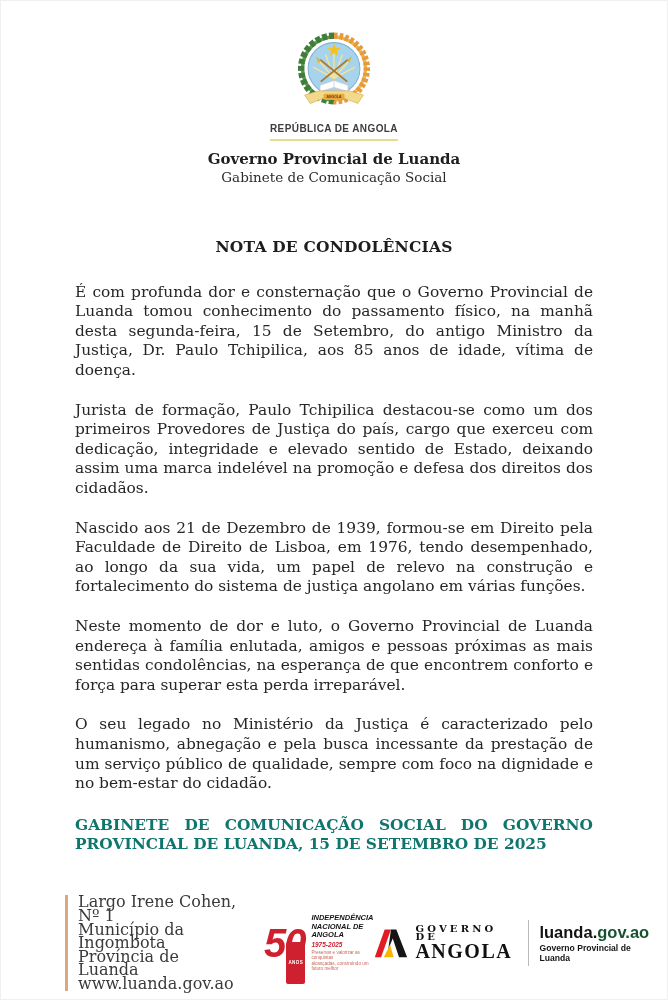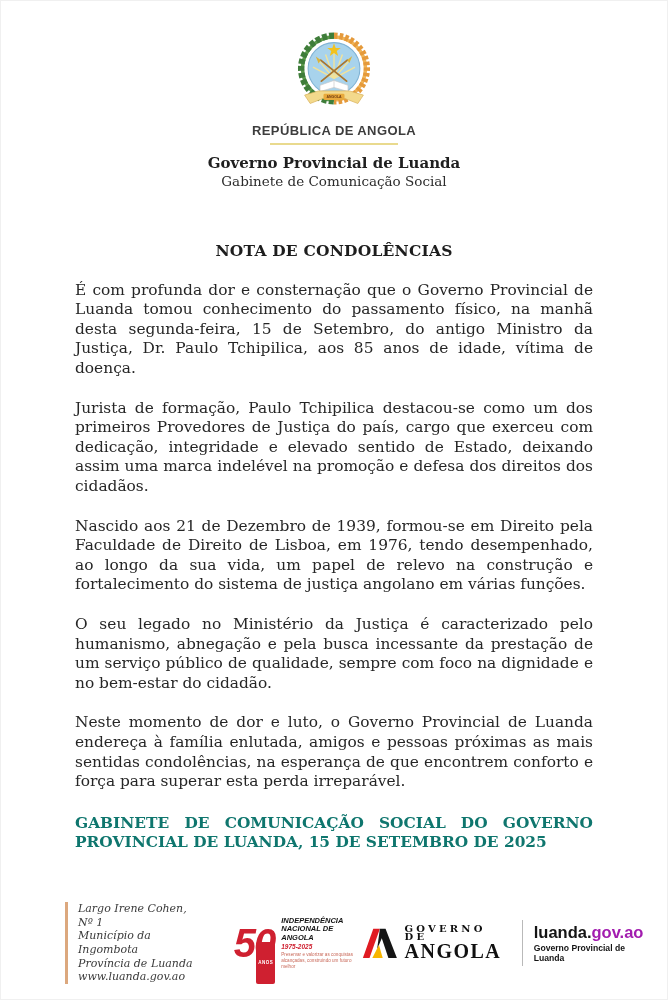--- a/index.html
+++ b/index.html
@@ -11,47 +11,47 @@
     font-family: "DejaVu Serif", serif;
     color: #262626;
     box-sizing: border-box;
     border: 1px solid #f0f0f0;
   }
   
   .header { text-align: center; padding-top: 30px; }
   .emblem { display: inline-block; width: 84px; height: 82px; }
   .republic {
     font-family: "Liberation Sans", sans-serif;
-    font-weight: bold; font-size: 13px; letter-spacing: .4px;
+    font-weight: bold; font-size: 10px; letter-spacing: .4px;
     color: #3d3d3d; margin-top: 6px;
   }
   .gold-line { width: 128px; height: 2px; background: #e9da8e; margin: 5px auto 9px; }
   .org  { font-size: 15px; font-weight: bold; color: #1f1f1f; line-height: 1.25; }
   .dept { font-size: 13.5px; color: #2c2c2c; line-height: 1.25; }
   
   .doc { padding: 0 74px; }
   .doc-title {
     text-align: center; font-weight: bold; font-size: 15.5px;
     letter-spacing: .2px; margin: 51px 0 0; color: #1d1d1d;
   }
   p.body-par {
     text-align: justify; font-size: 15.4px; line-height: 19.6px;
     margin: 20px 0 0; color: #262626;
   }
-  p.first { margin-top: 21px; }
+  p.first { margin-top: 27px; }
   p.closing { font-weight: bold; color: #0f766e; margin-top: 22px; }
   
   .footer {
     position: absolute; left: 0; right: 0; bottom: 0;
     height: 96px; display: flex; align-items: center;
     padding: 0 16px 16px 64px; box-sizing: border-box;
   }
   .address {
     border-left: 3px solid #dca87e; padding-left: 10px;
-    font-size: 11px; line-height: 13.6px; color: #3a3a3a; font-style: italic;
+    font-size: 16px; line-height: 13.6px; color: #3a3a3a;
   }
   .anniv { display: flex; align-items: center; margin-left: 26px; }
   .fifty { position: relative; font-family: "Liberation Sans", sans-serif;
     font-weight: 800; font-style: italic; font-size: 40px; line-height: 40px;
     color: #cf2030; letter-spacing: -2px; }
   .fifty .anos {
     position: absolute; right: -1px; top: 19px;
     background: #cf2030; color: #fff; font-style: normal;
     font-size: 4.5px; letter-spacing: .5px; padding: 1px 2px; border-radius: 2px;
   }
@@ -64,21 +64,21 @@
   .right-group { margin-left: auto; display: flex; align-items: center; }
   .gov-logo { width: 40px; height: 36px; }
   .gov-text { margin-left: 6px; text-align: left; }
   .gov-small { font-size: 10px; font-weight: bold; letter-spacing: 3.2px;
     color: #101010; line-height: 8px; }
   .gov-large { font-size: 20px; font-weight: 800; letter-spacing: 1.5px;
     color: #101010; line-height: 20px; font-family: "Liberation Serif", serif; }
   .v-divider { width: 1px; height: 46px; background: #b9b9b9; margin: 0 11px 0 13px; }
   .portal { font-family: "Liberation Sans", sans-serif; text-align: left; }
   .portal-domain { font-size: 16.5px; font-weight: bold; color: #141414; line-height: 17px; }
-  .portal-domain .red { color: #a21caf; }
+  .portal-domain .red { color: #14532d; }
   .portal-sub { font-size: 8.6px; font-weight: bold; color: #141414; margin-top: 2px; }
 </style>
 </head>
 <body>
 
 <div class="header">
   <svg class="emblem" viewBox="0 0 120 114">
 
     <path d="M60 7 A45 45 0 0 1 60 97" fill="none" stroke="#f0b457" stroke-width="5"></path>
     <path d="M60 5 A47 47 0 0 1 60 99" fill="none" stroke="#e59a3b" stroke-width="9" stroke-dasharray="5 3"></path>
@@ -118,22 +118,22 @@
   <div class="gold-line"></div>
   <div class="org">Governo Provincial de Luanda</div>
   <div class="dept">Gabinete de Comunicação Social</div>
 </div>
 
 <div class="doc">
   <div class="doc-title">NOTA DE CONDOLÊNCIAS</div>
   <p class="body-par first">É com profunda dor e consternação que o Governo Provincial de Luanda tomou conhecimento do passamento físico, na manhã desta segunda-feira, 15 de Setembro, do antigo Ministro da Justiça, Dr. Paulo Tchipilica, aos 85 anos de idade, vítima de doença.</p>
   <p class="body-par">Jurista de formação, Paulo Tchipilica destacou-se como um dos primeiros Provedores de Justiça do país, cargo que exerceu com dedicação, integridade e elevado sentido de Estado, deixando assim uma marca indelével na promoção e defesa dos direitos dos cidadãos.</p>
   <p class="body-par">Nascido aos 21 de Dezembro de 1939, formou-se em Direito pela Faculdade de Direito de Lisboa, em 1976, tendo desempenhado, ao longo da sua vida, um papel de relevo na construção e fortalecimento do sistema de justiça angolano em várias funções.</p>
+  <p class="body-par">Neste momento de dor e luto, o Governo Provincial de Luanda endereça à família enlutada, amigos e pessoas próximas as mais sentidas condolências, na esperança de que encontrem conforto e força para superar esta perda irreparável.</p>
   <p class="body-par">O seu legado no Ministério da Justiça é caracterizado pelo humanismo, abnegação e pela busca incessante da prestação de um serviço público de qualidade, sempre com foco na dignidade e no bem-estar do cidadão.</p>
-  <p class="body-par">Neste momento de dor e luto, o Governo Provincial de Luanda endereça à família enlutada, amigos e pessoas próximas as mais sentidas condolências, na esperança de que encontrem conforto e força para superar esta perda irreparável.</p>
   <p class="body-par closing">GABINETE DE COMUNICAÇÃO SOCIAL DO GOVERNO PROVINCIAL DE LUANDA, 15 DE SETEMBRO DE 2025</p>
 </div>
 
 <div class="footer">
 
   <div class="address">
     <div>Largo Irene Cohen,</div>
     <div>Nº 1</div>
     <div>Município da Ingombota</div>
     <div>Província de Luanda</div>

